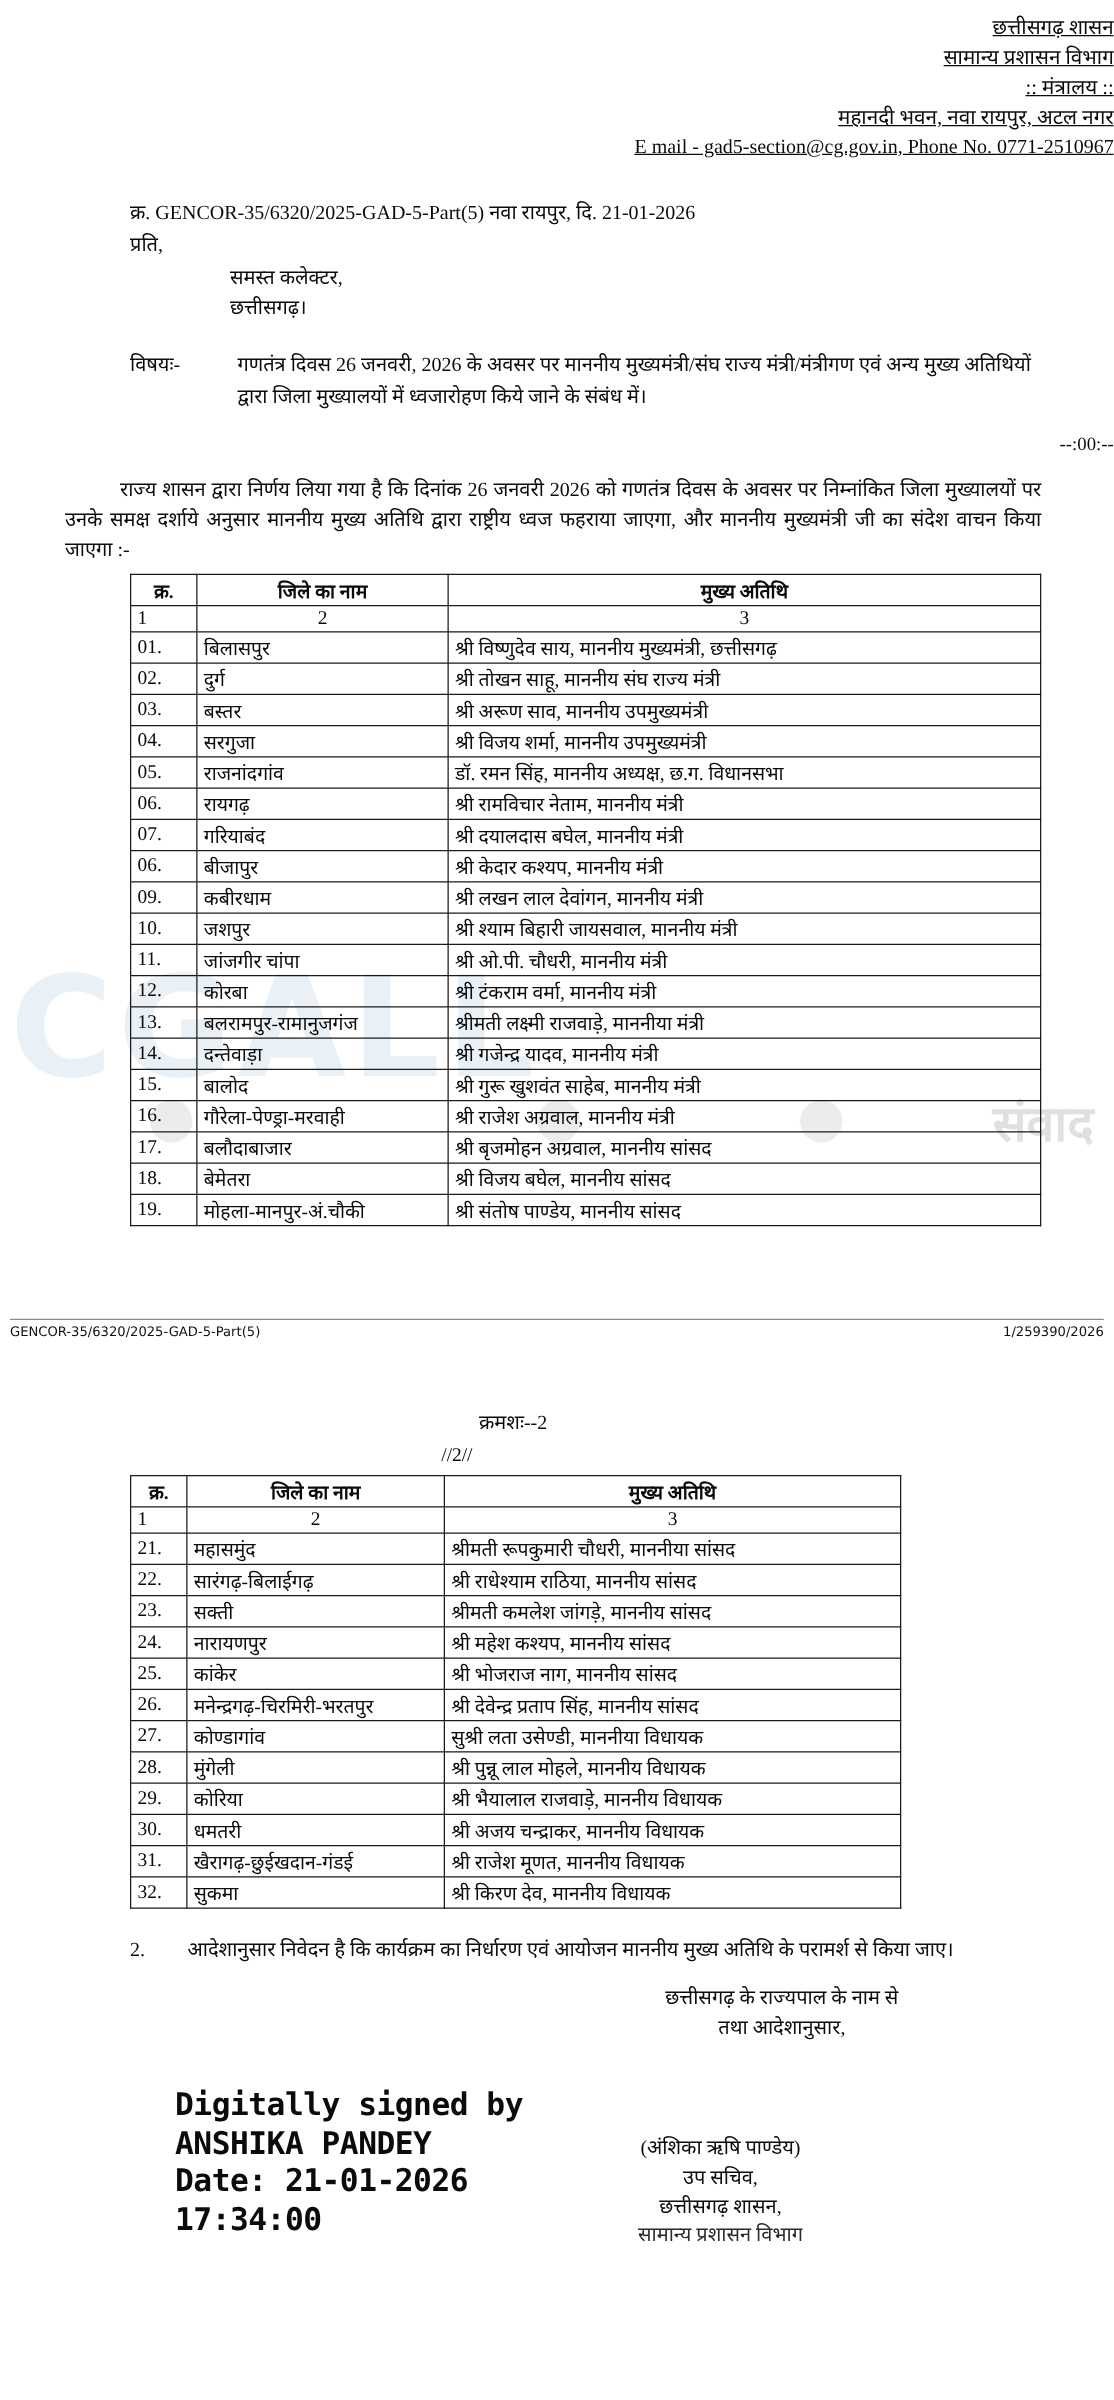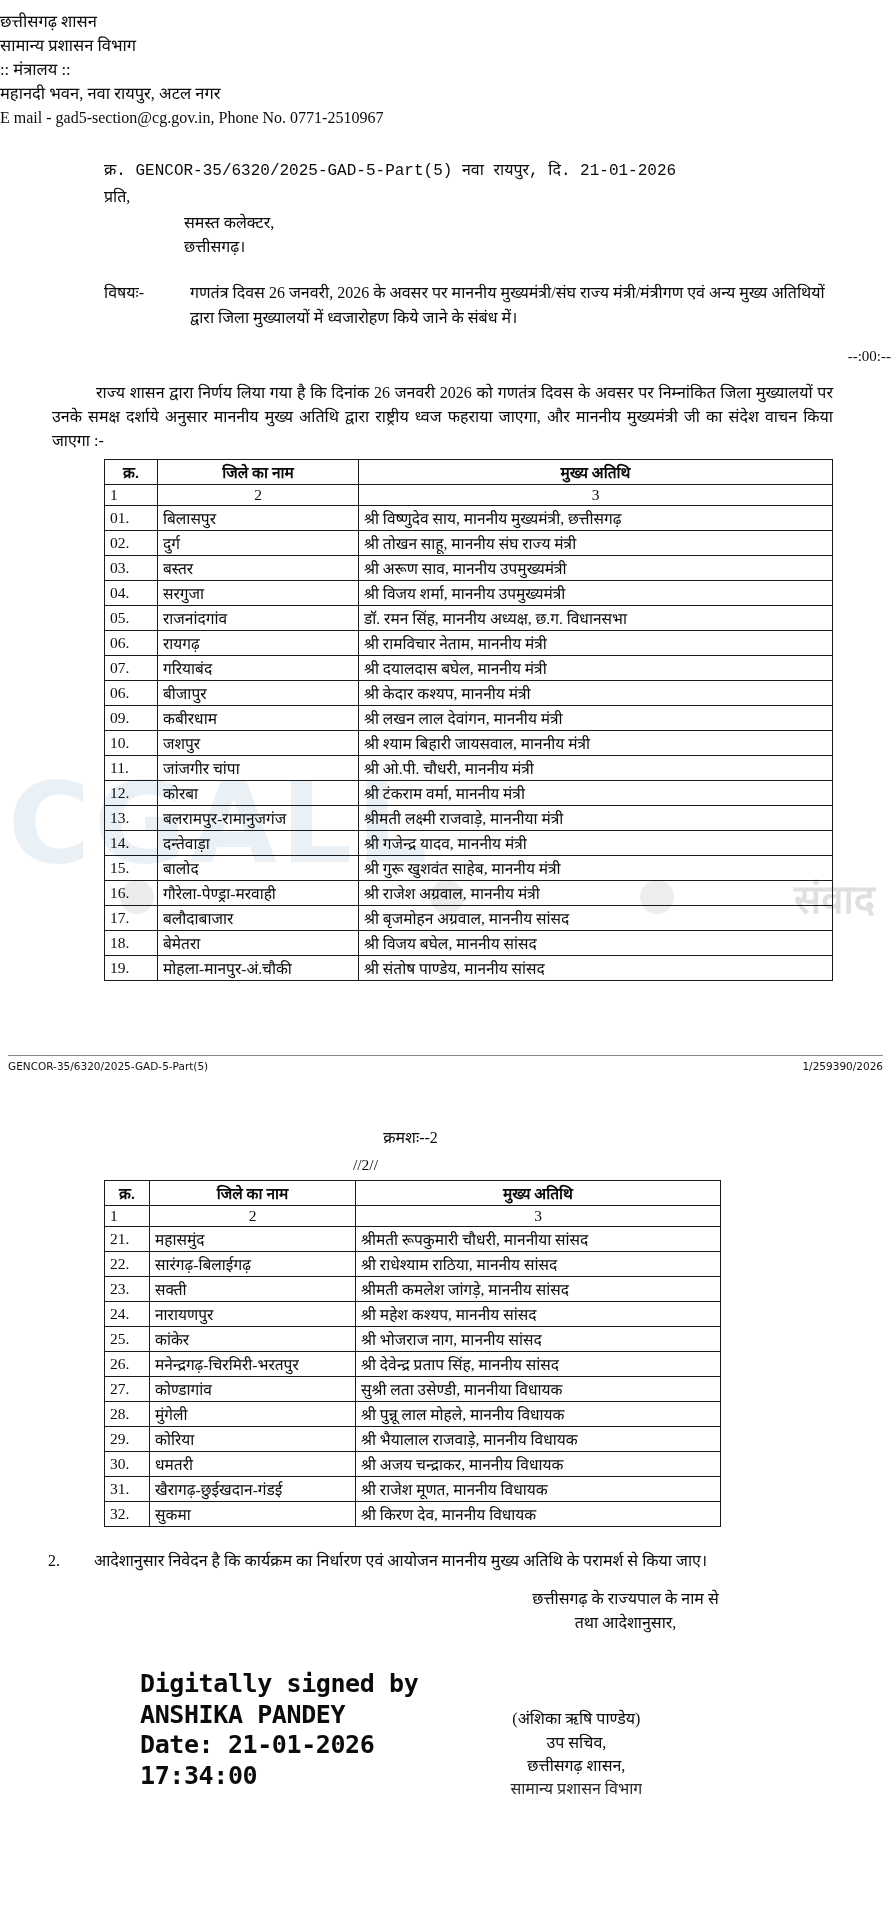--- a/index.html
+++ b/index.html
@@ -60,39 +60,40 @@
     width: 34px;
     height: 34px;
     border-radius: 50%;
     background: #c3c3c3;
   }
 
   
   .doc-head {
     position: relative;
     z-index: 2;
-    text-align: left;
+    text-align: right;
     padding-top: 10px;
     line-height: 1.45;
     font-size: 16.5px;
+    text-decoration: underline;
   }
   .doc-head div { white-space: nowrap; }
   .head-mail { font-size: 16px; }
 
   
   .meta-wrap {
     position: relative;
     z-index: 2;
     margin-top: 30px;
     padding-left: 104px;
     padding-right: 60px;
     font-size: 16px;
     line-height: 1.5;
   }
-  .meta-num { letter-spacing: 0; font-family: Liberation Mono, monospace; }
+  .meta-num { letter-spacing: 0; }
   .to-line { margin-top: 2px; }
   .to-block {
     margin-left: 80px;
     margin-top: 2px;
     line-height: 1.5;
   }
 
   .subject-row {
     position: relative;
     z-index: 2;
@@ -191,21 +192,21 @@
     text-align: center;
     margin-top: 8px;
     font-size: 15.5px;
     padding-right: 160px;
   }
 
   .para2 {
     position: relative;
     z-index: 2;
     margin-top: 22px;
-    padding-left: 48px;
+    padding-left: 104px;
     padding-right: 58px;
     font-size: 16px;
     line-height: 1.5;
     text-align: justify;
   }
   .para2 .pnum { display: inline-block; width: 46px; }
 
   .sign-right {
     position: relative;
     z-index: 2;

